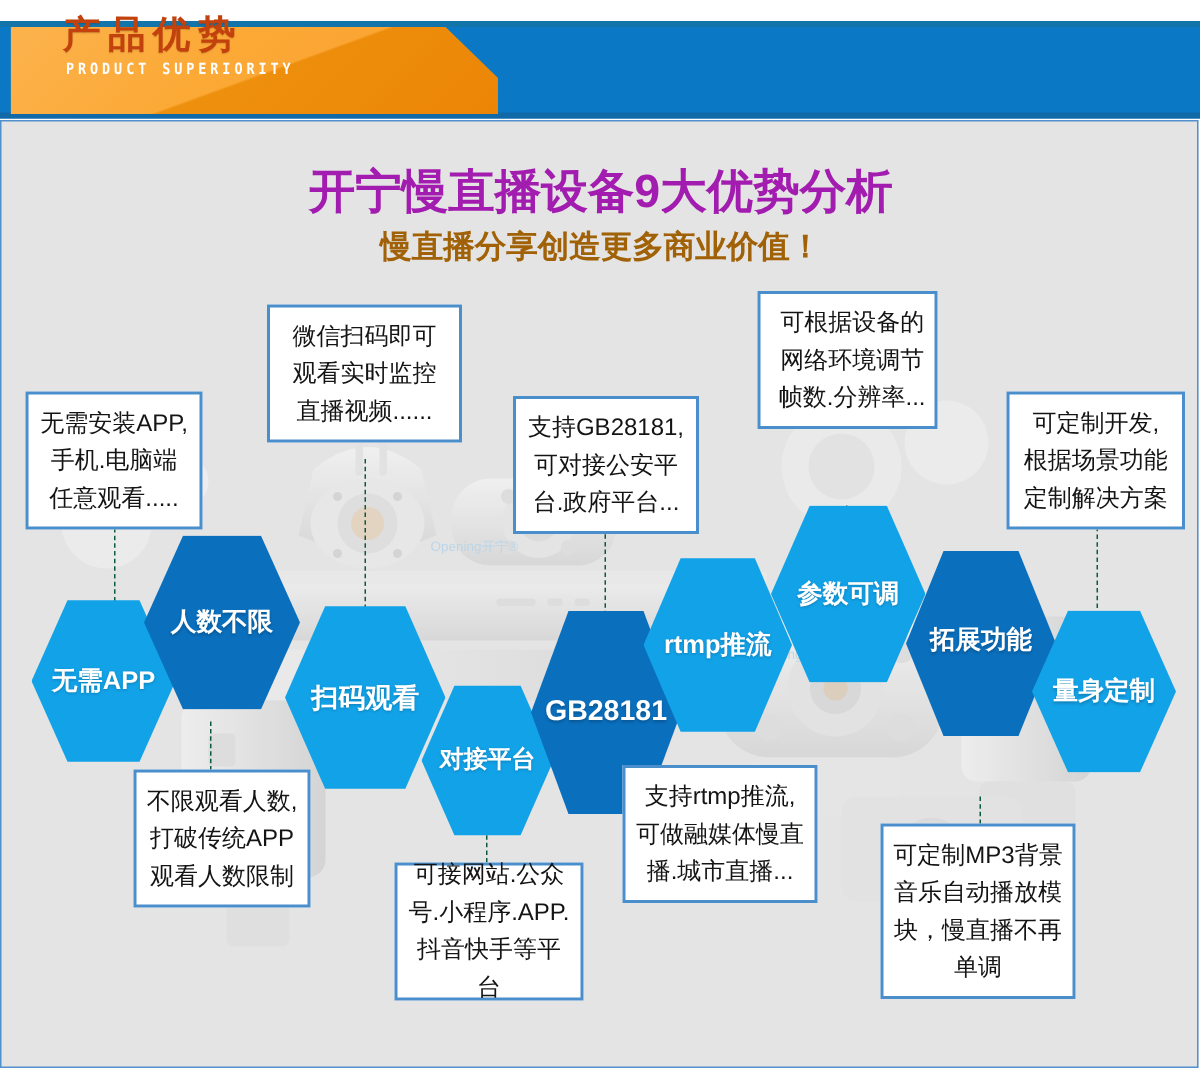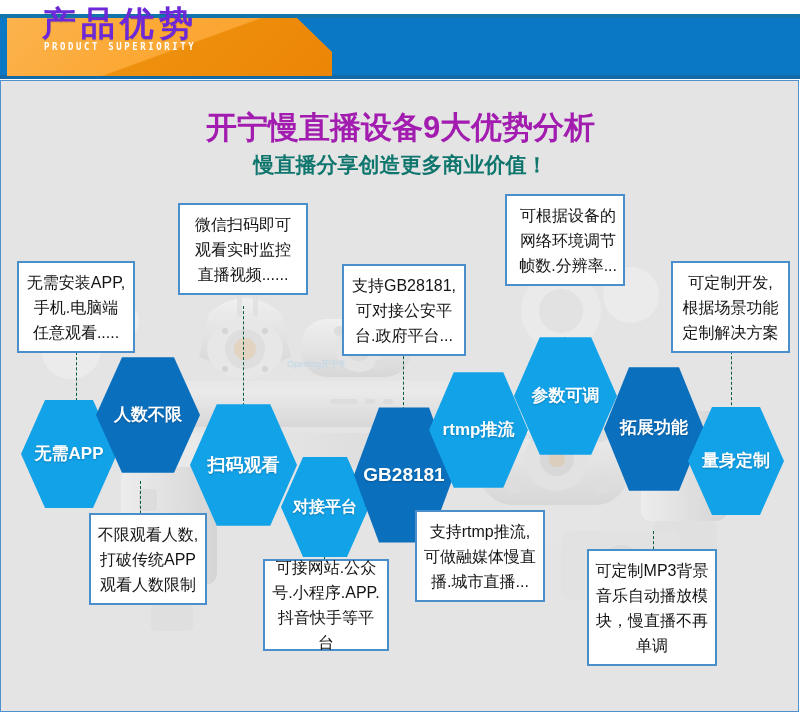--- a/index.html
+++ b/index.html
@@ -48,22 +48,22 @@
   }
   #banner-tab .sheen {
     position: absolute;
     left: 0; top: 0; width: 100%; height: 100%;
     background: linear-gradient(160deg, rgba(255,255,255,0.16) 0%, rgba(255,255,255,0.16) 52%, rgba(0,0,0,0.05) 53%, rgba(0,0,0,0.05) 100%);
     pointer-events: none;
   }
   #banner-cn {
     position: absolute;
     left: 42px; top: 6px;
-    color: #6d28d9;
-    font-size: 34px;
+    color: #c2410c;
+    font-size: 25px;
     font-weight: bold;
     letter-spacing: 5px;
     line-height: 34px;
     white-space: nowrap;
     text-shadow: 0 1px 1px rgba(0,0,0,0.15);
   }
   #banner-en {
     position: absolute;
     left: 44px; top: 40px;
     color: #ffffff;
@@ -108,21 +108,21 @@
     font-weight: bold;
     letter-spacing: 0px;
     line-height: 40px;
     white-space: nowrap;
   }
   #sub-title {
     position: absolute;
     left: 0; top: 70px;
     width: 799px;
     text-align: center;
-    color: #0f766e;
+    color: #a16207;
     font-size: 21px;
     font-weight: bold;
     line-height: 28px;
     white-space: nowrap;
   }
 
   
   .hex {
     position: absolute;
     display: flex;
@@ -355,21 +355,21 @@
     </div>
 
     <div class="callout" style="left:88px; top:432px; width:118px; height:92px;">
       <span class="ctext">
         <span>不限观看人数,</span><br>
         <span>打破传统APP</span><br>
         <span>观看人数限制</span>
       </span>
     </div>
 
-    <div class="callout" style="left:262px; top:478px; width:126px; height:92px;">
+    <div class="callout" style="left:262px; top:494px; width:126px; height:92px;">
       <span class="ctext">
         <span>可接网站.公众</span><br>
         <span>号.小程序.APP.</span><br>
         <span>抖音快手等平台</span>
       </span>
     </div>
 
     <div class="callout" style="left:414px; top:429px; width:130px; height:92px;">
       <span class="ctext">
         <span>支持rtmp推流,</span><br>

